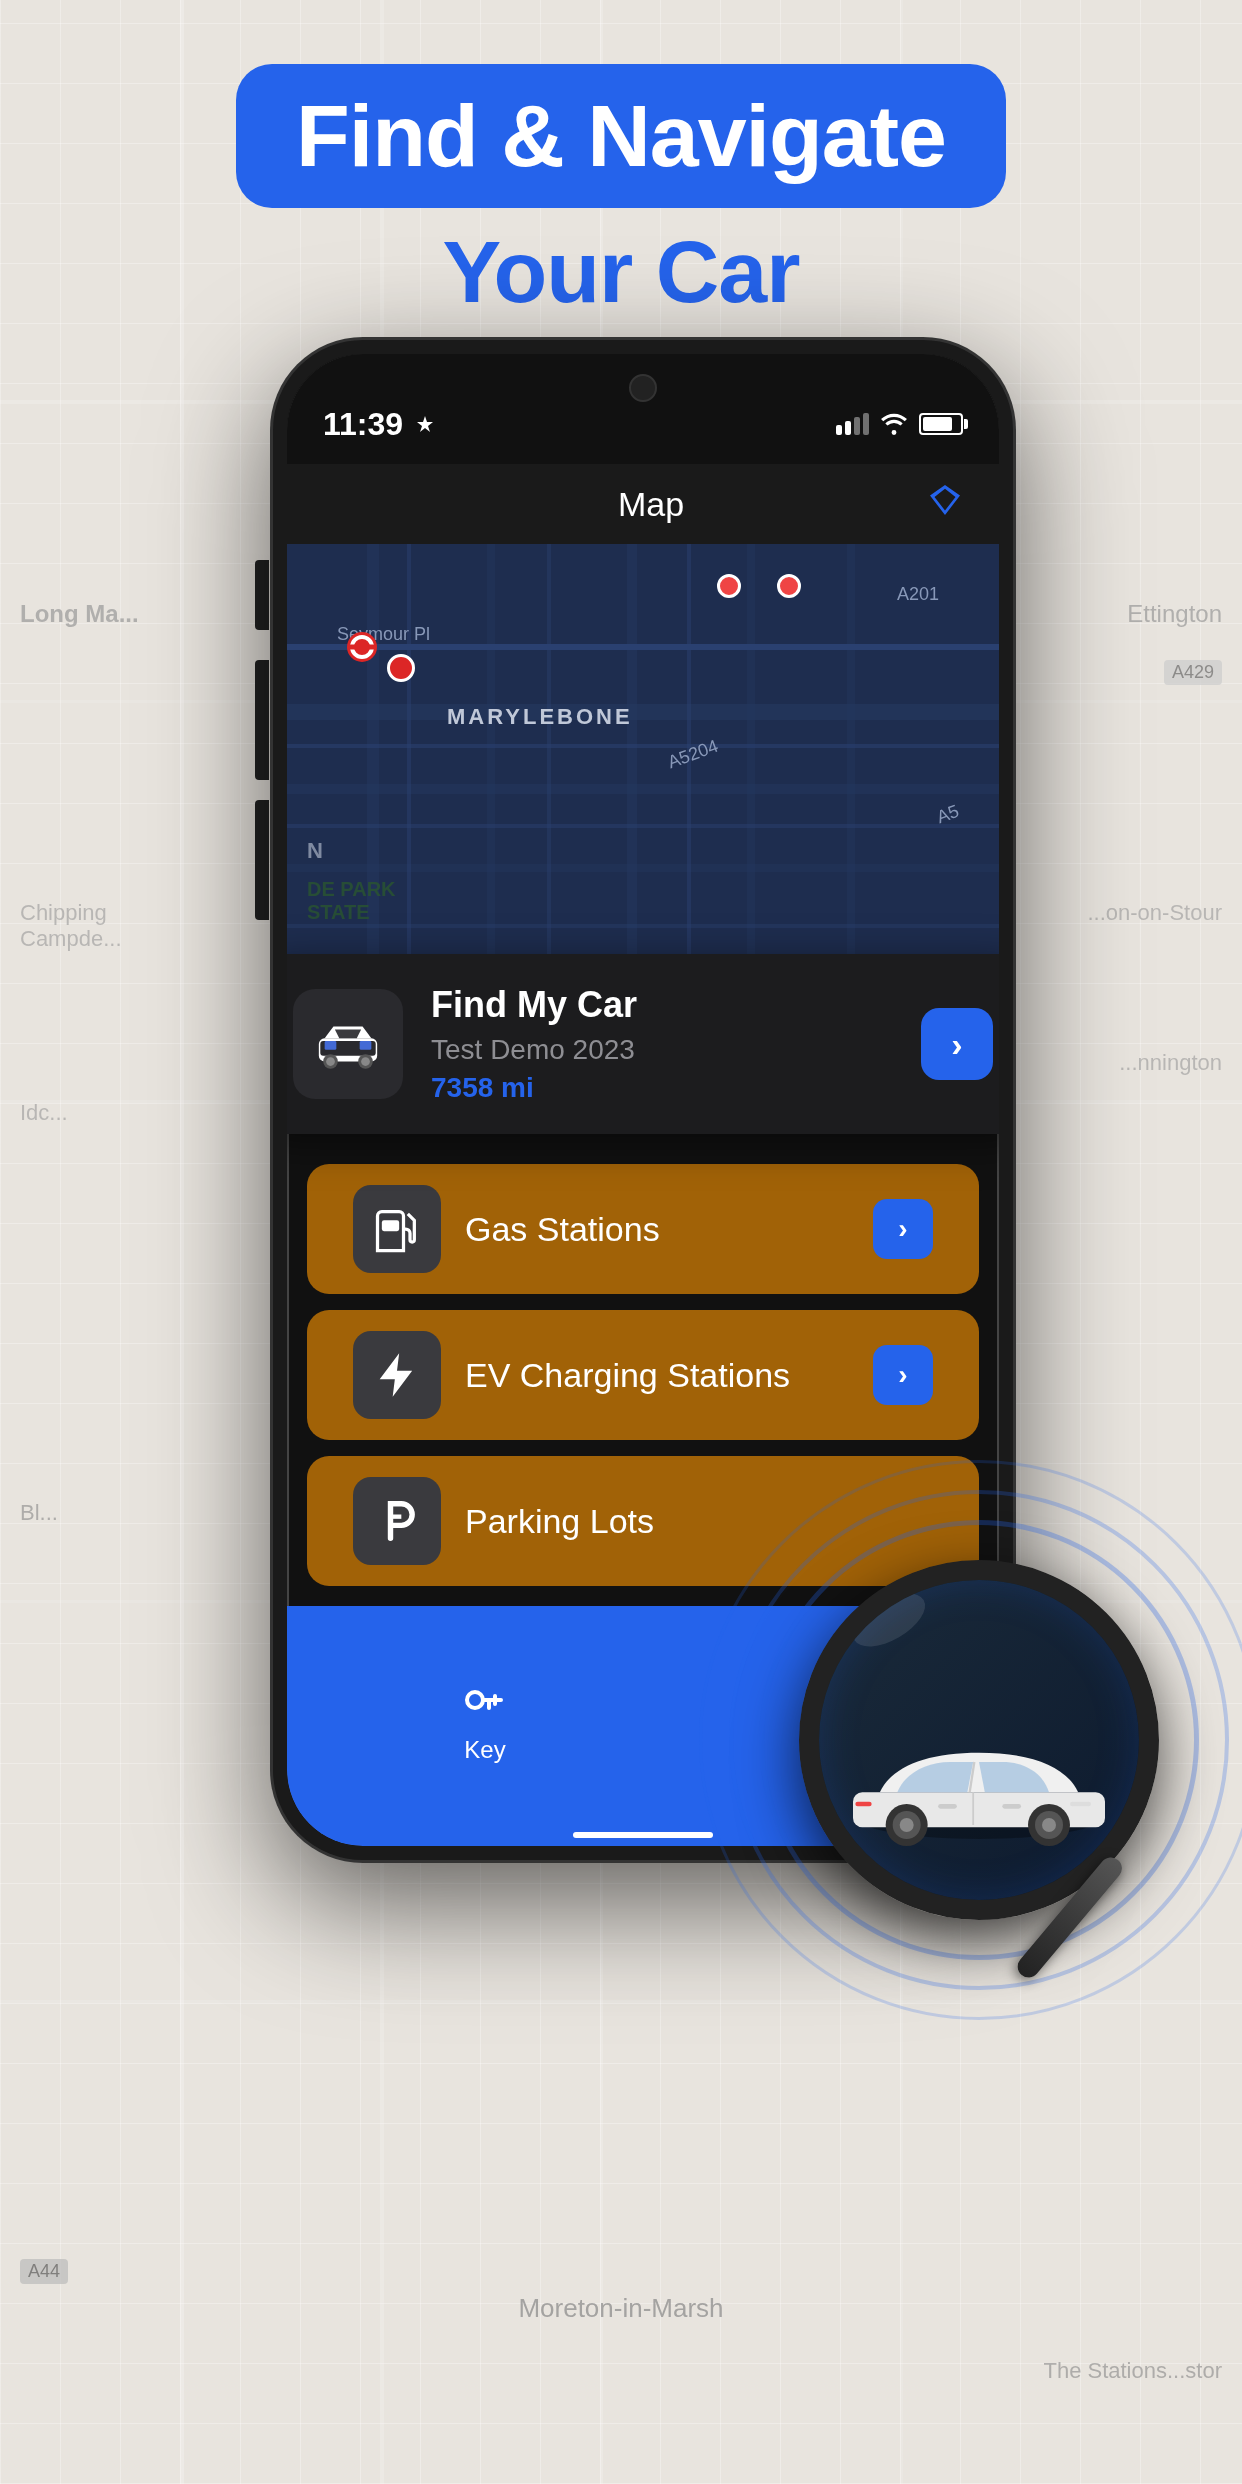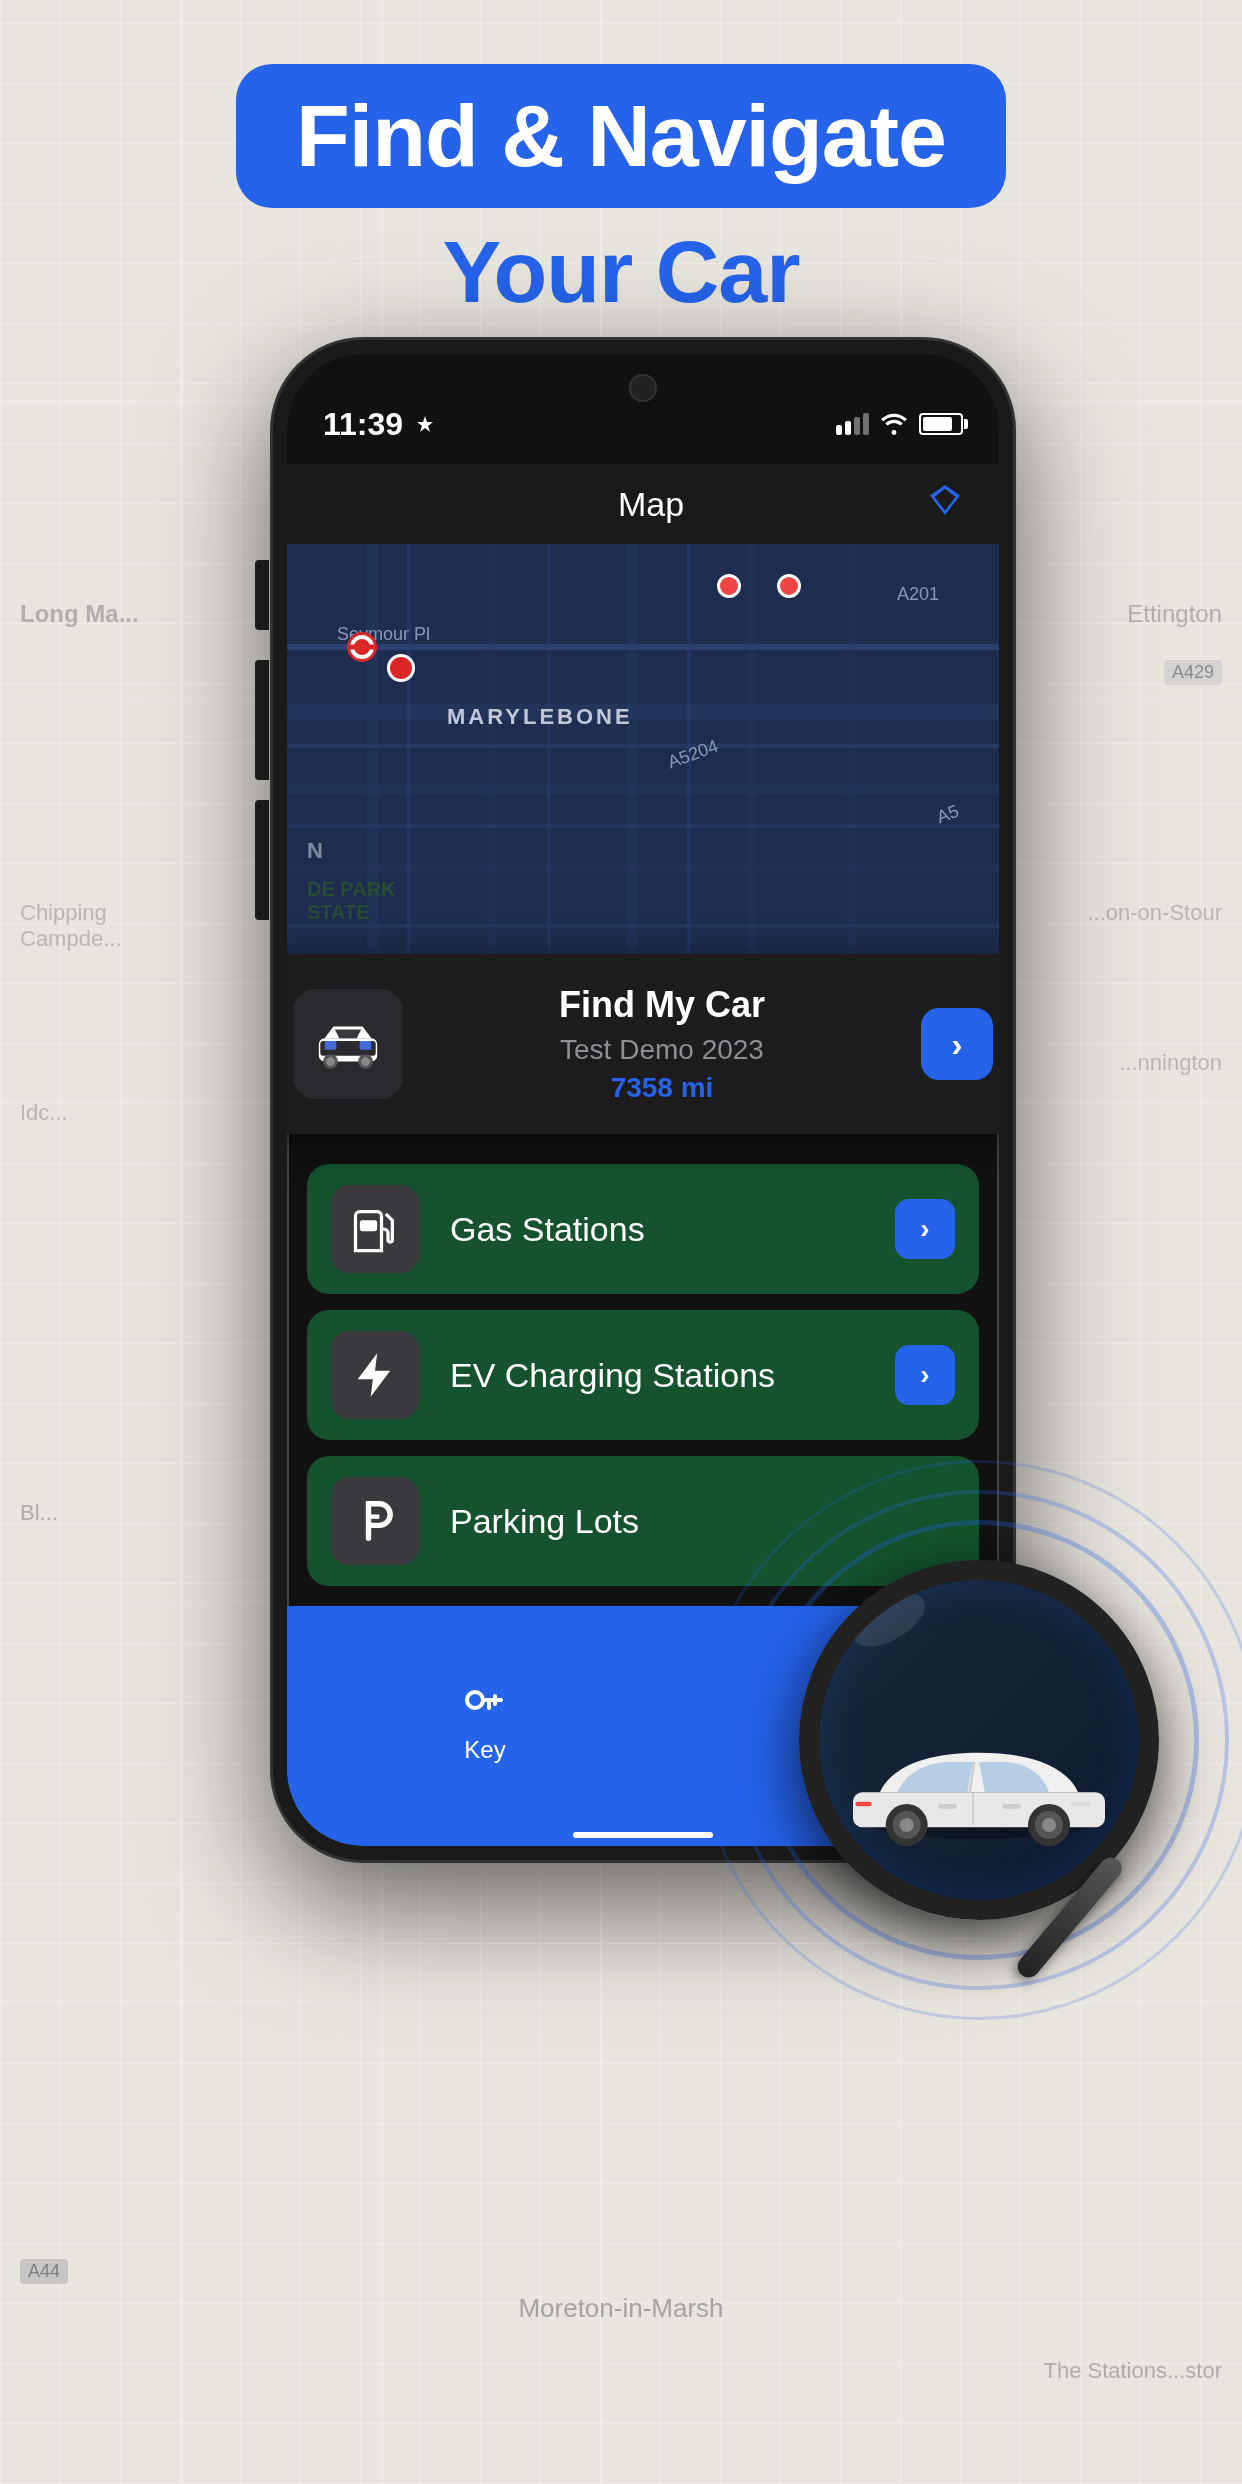--- a/index.html
+++ b/index.html
@@ -267,21 +267,20 @@
       right: -30px;
       height: 180px;
       background: #1c1c1e;
       border-radius: 28px;
       display: flex;
       align-items: center;
       padding: 0 36px;
       gap: 28px;
       z-index: 15;
       box-shadow: 0 8px 40px rgba(0,0,0,0.5);
-      text-align: center;
     }
 
     .car-icon-box {
       width: 110px;
       height: 110px;
       background: #2a2a2e;
       border-radius: 22px;
       display: flex;
       align-items: center;
       justify-content: center;
@@ -335,27 +334,27 @@
       top: 810px;
       left: 0;
       right: 0;
       padding: 0 20px;
       display: flex;
       flex-direction: column;
       gap: 16px;
     }
 
     .menu-item {
-      background: #14532d;
+      background: #a16207;
       border-radius: 22px;
       height: 130px;
       display: flex;
       align-items: center;
-      padding: 0 24px;
-      gap: 31px;
+      padding: 0 46px;
+      gap: 24px;
       cursor: pointer;
     }
 
     .menu-icon-box {
       width: 88px;
       height: 88px;
       background: #3a3a3e;
       border-radius: 18px;
       display: flex;
       align-items: center;

